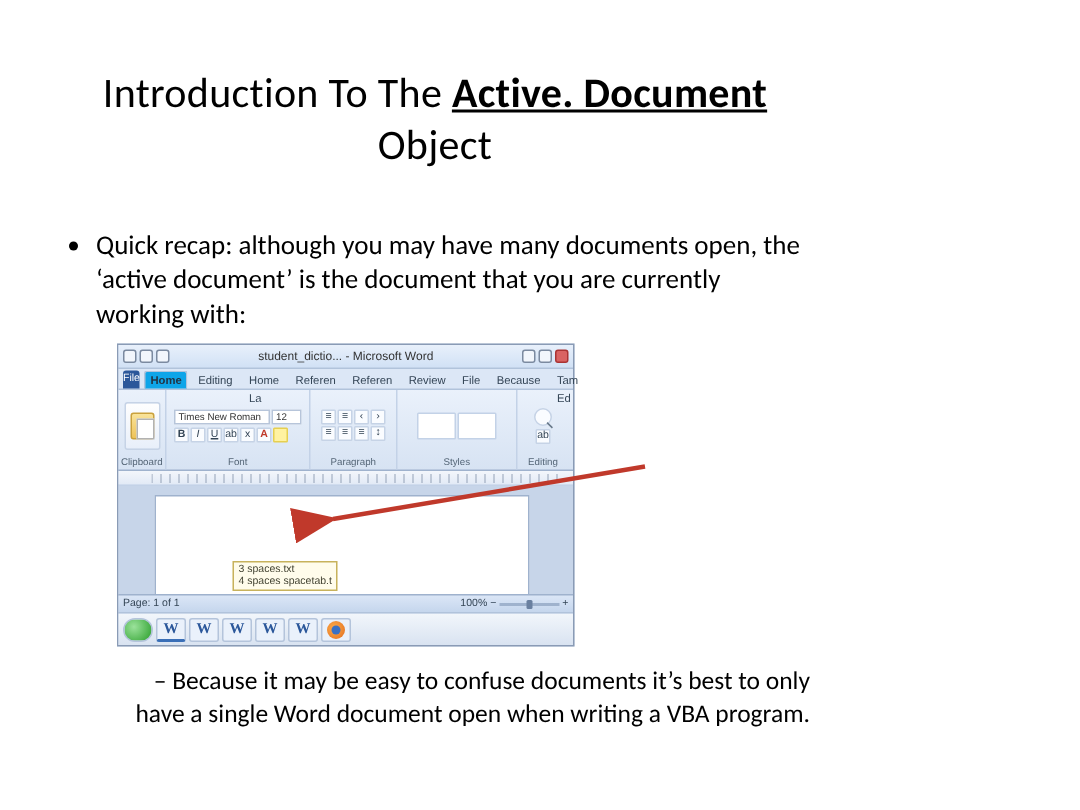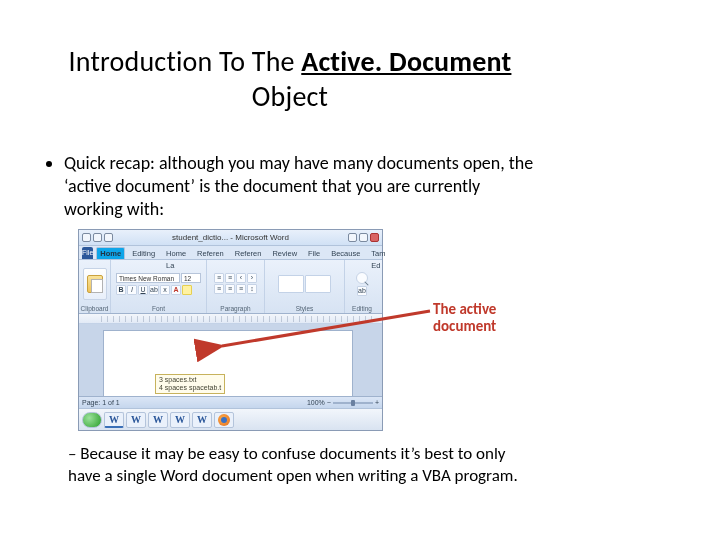--- a/index.html
+++ b/index.html
@@ -53,21 +53,21 @@
   .zoom .bar::after { content:""; position:absolute; left:18px; top:-2px; width:4px; height:6px; background:#6a80a0; border-radius:1px; }
   .taskbar { height: 22px; background: linear-gradient(#f2f6fb,#d9e3f1); border-top: 1px solid #b1c3db; display:flex; align-items:center; gap:2px; padding:0 3px; }
   .start { width: 20px; height: 16px; border: 1px solid #b4c4db; border-radius: 10px; background: radial-gradient(circle at 35% 35%, #9be29b, #2a9e2a); position:relative; }
   .tb-btn { width: 20px; height: 16px; border: 1px solid #b4c4db; border-radius: 2px; background:#eaf1fb; display:flex; align-items:center; justify-content:center; }
   .w-ico { font-family: Georgia, serif; font-size: 10px; font-weight: 700; color: #2b579a; }
   .tb-btn.active { border-bottom: 2px solid #3a6fb7; }
   .ff-ico { width:12px; height:12px; border-radius:50%; background: radial-gradient(circle at 40% 40%, #ffae4a, #e06b1e); position:relative; }
   .ff-ico::after { content:""; position:absolute; width:6px; height:6px; border-radius:50%; background:#3970c4; top:3px; left:3px; }
   .callout { position: absolute; left: 355px; top: 72px; font-size: 15px; font-weight: 700; color: #c0392b; line-height: 1.15; }
   .arrow-svg { position: absolute; left: 2px; top: 0; width: 380px; height: 140px; pointer-events: none; }
-  .subbullets { list-style: none; padding-left: 28px; margin-top: 12px; font-size: 17px; line-height: 1.28; }
+  .subbullets { list-style: none; padding-left: 28px; margin-top: 12px; font-size: 17px; line-height: 1.28; text-align: right; }
   .subbullets li::before { content: "– "; }
 </style>
 </head>
 <body>
 
 <div class="slide">
 
   <h1 class="title">
     <span>Introduction To The </span><span class="kw">Active. Document</span><span> Object</span>
   </h1>
@@ -213,24 +213,20 @@
 
     <svg class="arrow-svg">
       <defs>
         <marker id="ah" markerWidth="10" markerHeight="8" refX="1" refY="4" orient="auto">
           <polygon points="10,0 0,4 10,8" fill="#c0392b"></polygon>
         </marker>
       </defs>
       <line x1="350" y1="82" x2="142" y2="117" stroke="#c0392b" stroke-width="3" marker-end="url(#ah)"></line>
     </svg>
 
-    <div class="callout">
-      <span>The active</span><br>
-      <span>document</span>
-    </div>
 
   </div>
 
   <ul class="subbullets">
     <li>Because it may be easy to confuse documents it’s best to only have a single Word document open when writing a VBA program.</li>
   </ul>
 
 </div>
 
 </body></html>

